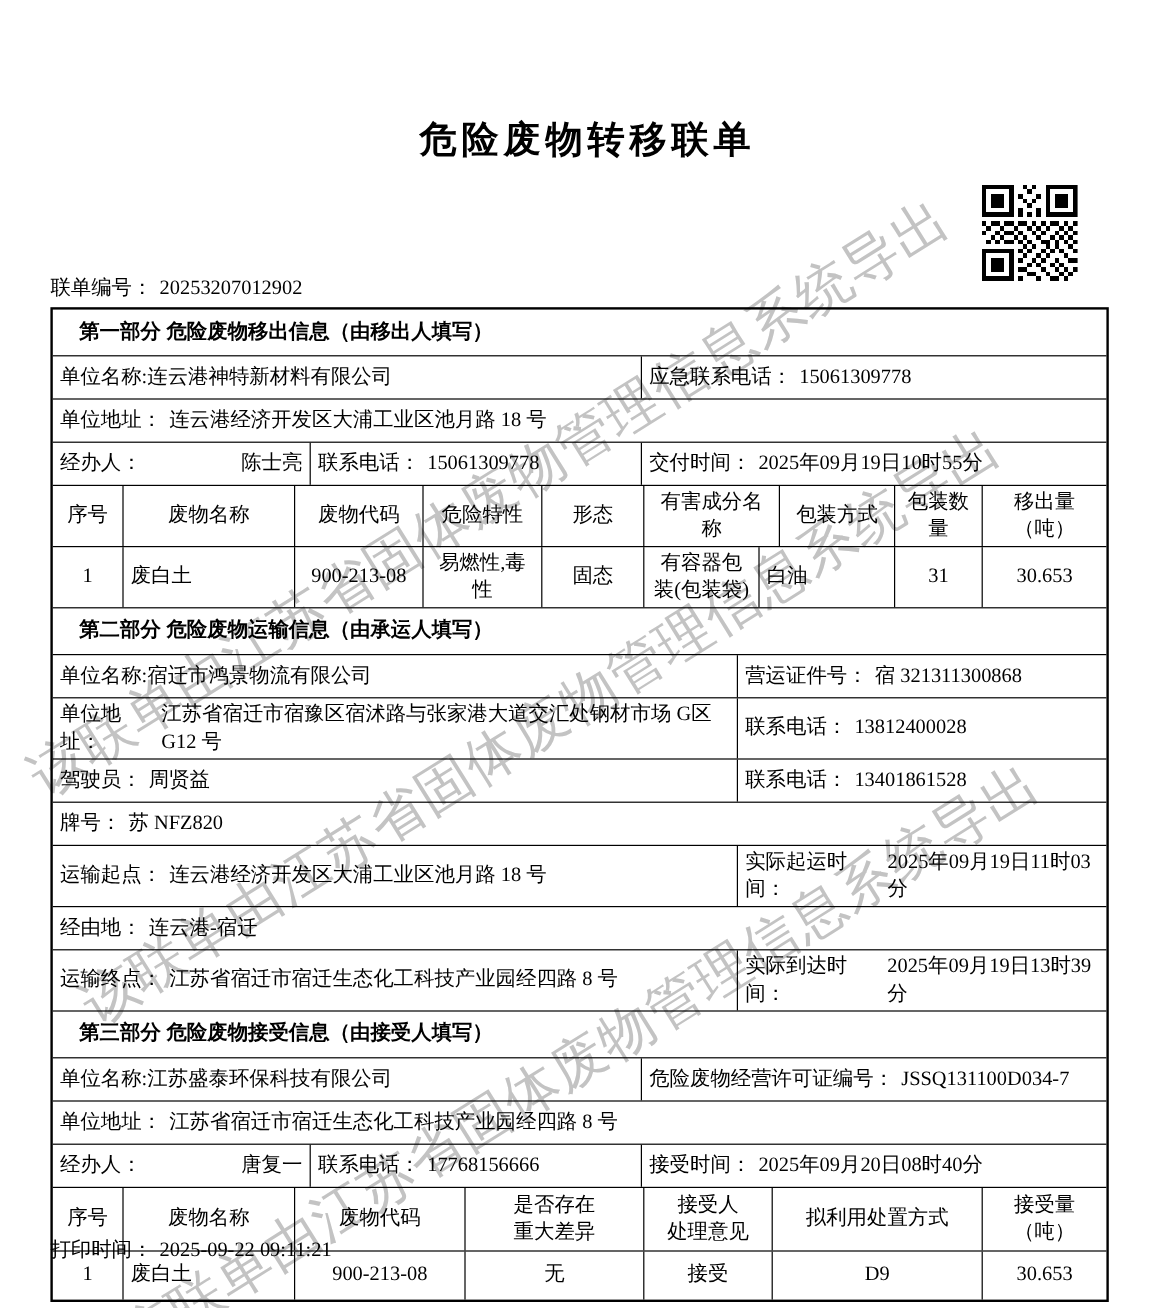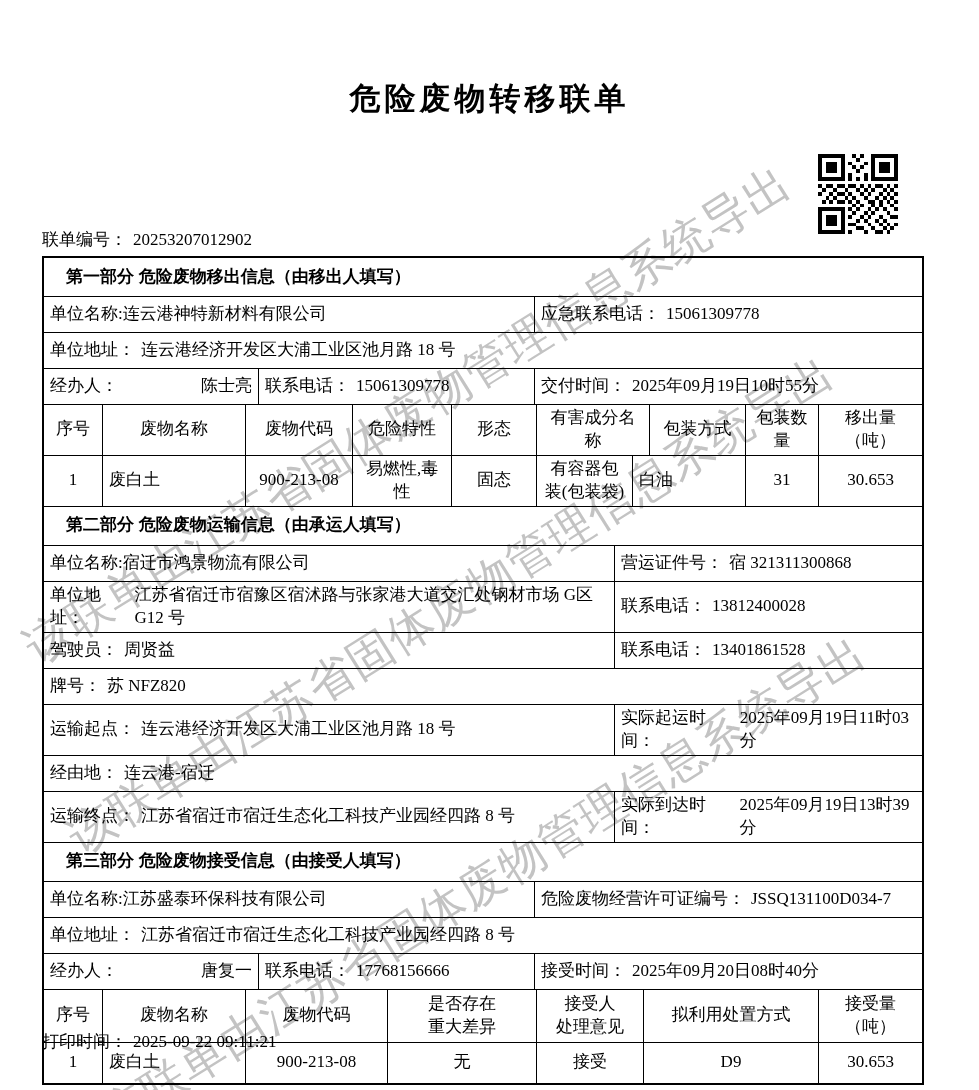--- a/index.html
+++ b/index.html
@@ -13,21 +13,21 @@
     position:absolute;white-space:nowrap;font-size:46px;letter-spacing:1px;
     color:#c3c3c3;transform:rotate(-32deg);transform-origin:0 0;
     line-height:1;z-index:0;pointer-events:none;
     font-family:"Liberation Serif","DejaVu Serif",serif;
   }
   .wm1{left:17px;top:632px;}
   .wm2{left:60px;top:822px;}
   .wm3{left:92px;top:1102px;}
   
   .title{
-    position:absolute;left:0;top:78px;width:100%;text-align:center;
+    position:absolute;left:0;top:96px;width:100%;text-align:center;
     font-size:31px;font-weight:bold;letter-spacing:4px;z-index:2;
   }
   .qr{position:absolute;left:818px;top:152px;z-index:2;}
   .manifest-no{position:absolute;left:42px;top:228px;z-index:2;}
   .print-time{position:absolute;left:42px;top:1030px;z-index:2;}
   .val{margin-left:6px;}
   .tight .val{margin-left:0;}
   
   .form{
     position:absolute;left:42px;top:256px;width:882px;z-index:1;

